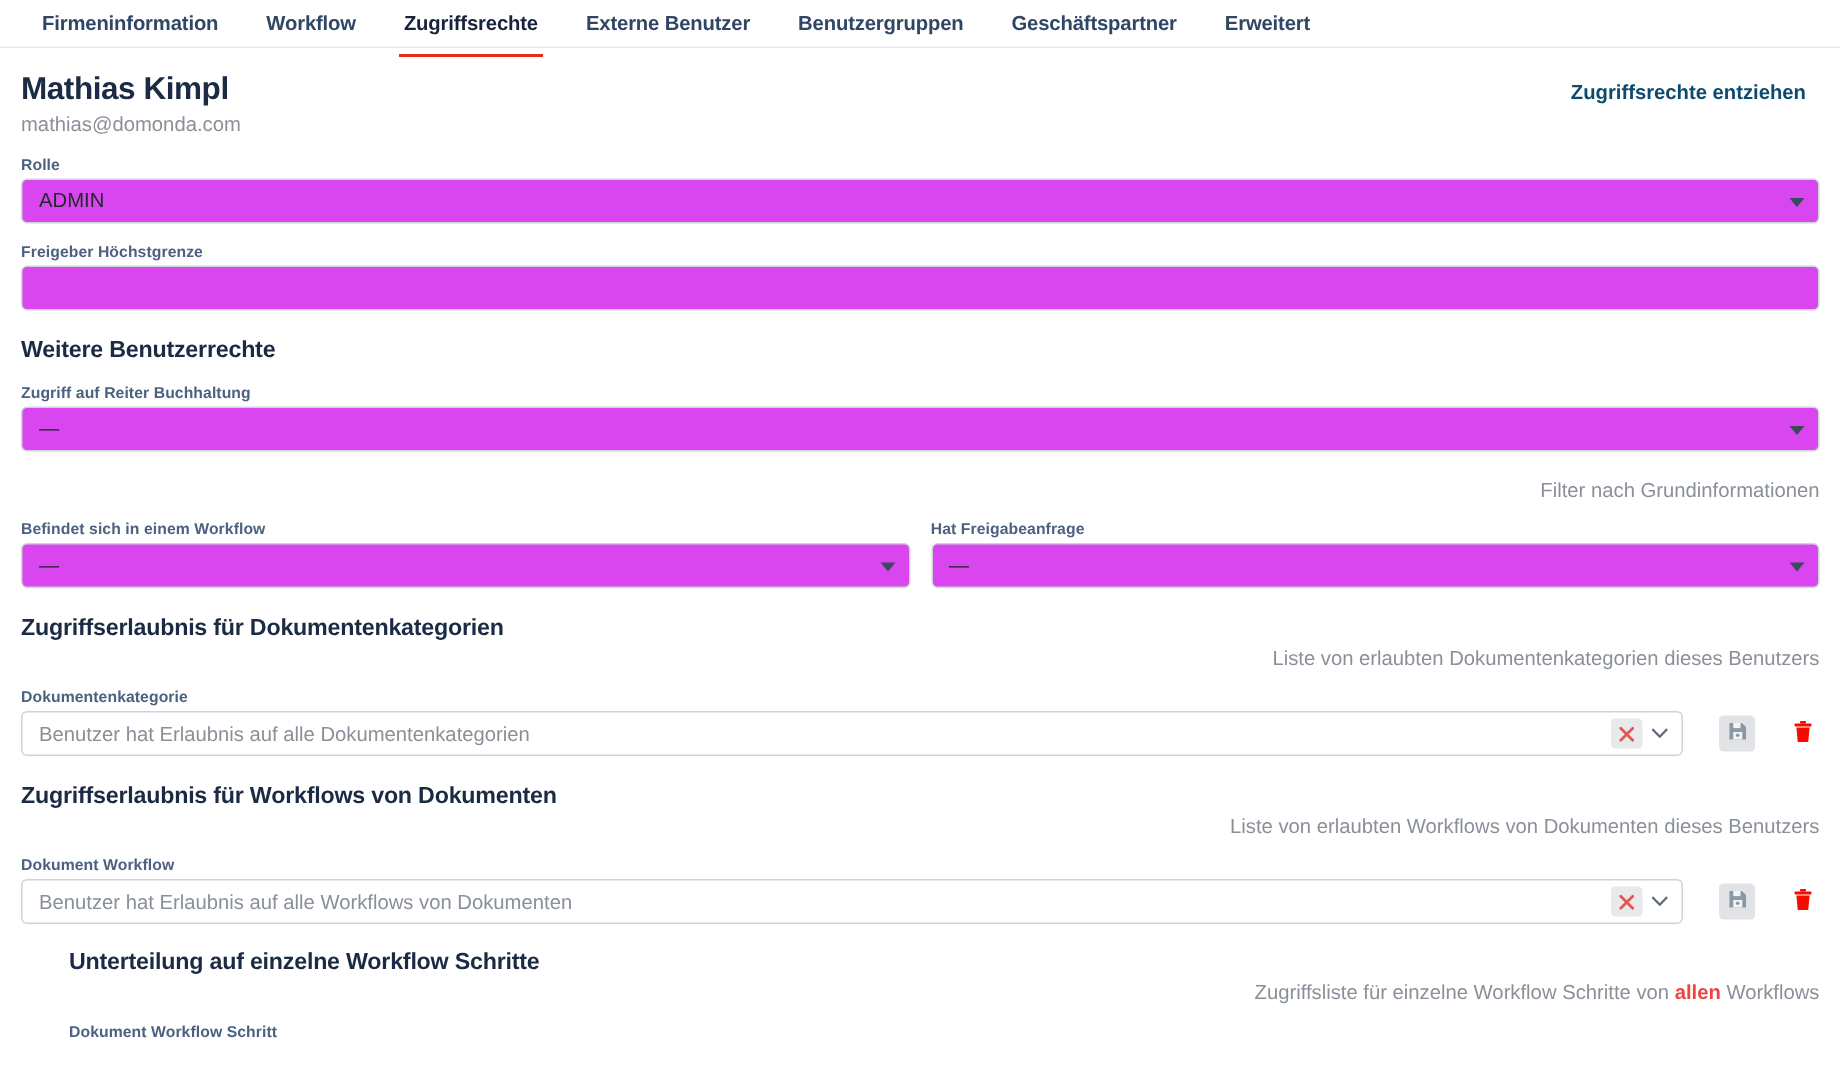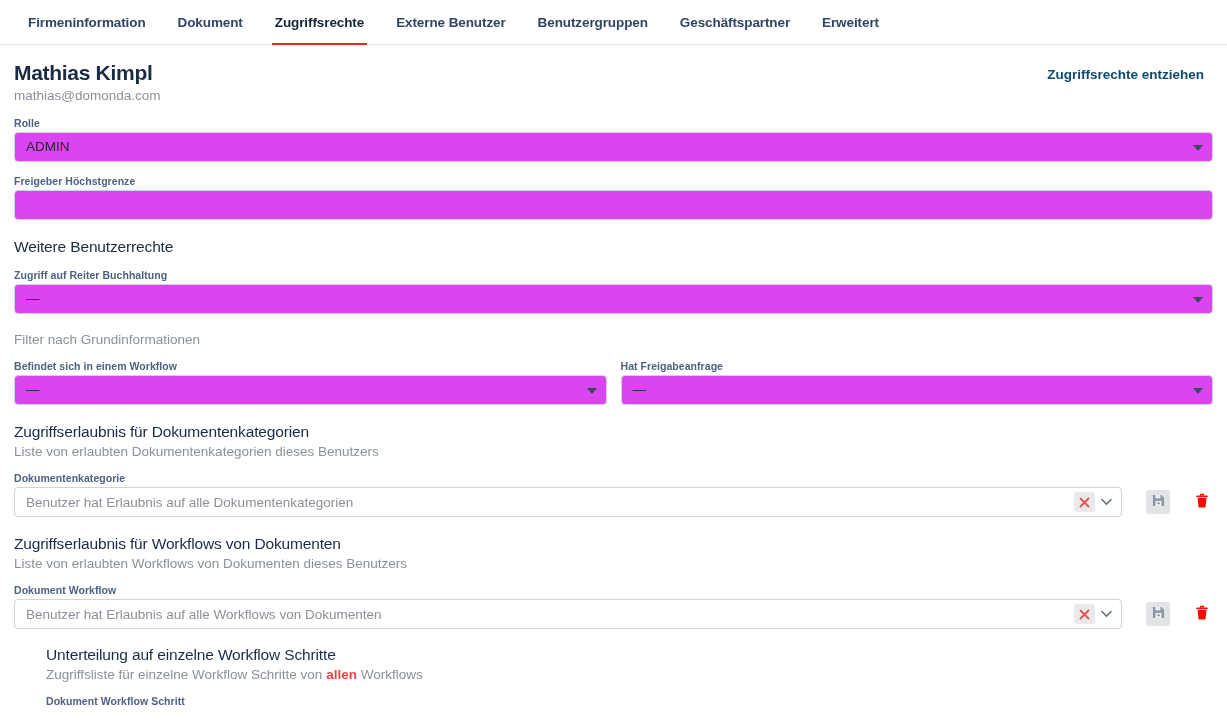--- a/index.html
+++ b/index.html
@@ -8,21 +8,21 @@
     width: 1227px; height: 723px;
     background: #ffffff;
     font-family: "Liberation Sans", sans-serif;
     -webkit-font-smoothing: antialiased;
   }
   .page { position: relative; width: 1227px; height: 723px; overflow: hidden; }
 
   
   .tabbar {
     position: relative;
-    height: 45px;
+    height: 32px;
     border-bottom: 1px solid #e6e9ed;
     display: flex;
     align-items: center;
     padding-left: 12px;
   }
   .tab {
     position: relative;
     height: 45px;
     display: flex;
     align-items: center;
@@ -105,29 +105,30 @@
     border-right: 5px solid transparent;
     border-top: 6px solid #3b4a5e;
     pointer-events: none;
   }
   .dash { color: #24292e; }
 
   
   .section { margin-top: 18px; }
   .section-title {
     font-size: 15.5px;
-    font-weight: normal;
+    font-weight: bold;
     color: #1b2b44;
     letter-spacing: -0.15px;
     margin: 0;
   }
   .section-sub {
     font-size: 13.5px;
     color: #8a9099;
     margin-top: 3px;
+    text-align: right;
   }
   .section-sub b { color: #ef4444; font-weight: bold; }
 
   .cols { display: flex; gap: 14px; }
   .cols > .field { flex: 1 1 0; min-width: 0; }
 
   
   .combo-row { display: flex; align-items: center; gap: 14px; }
   .combo {
     position: relative;
@@ -193,21 +194,21 @@
 </head>
 <body>
 
 <div class="page">
 
   <div class="tabbar">
     <div class="tab">
       <span>Firmeninformation</span>
     </div>
     <div class="tab">
-      <span>Dokument</span>
+      <span>Workflow</span>
     </div>
     <div class="tab active">
       <span>Zugriffsrechte</span>
     </div>
     <div class="tab">
       <span>Externe Benutzer</span>
     </div>
     <div class="tab">
       <span>Benutzergruppen</span>
     </div>

